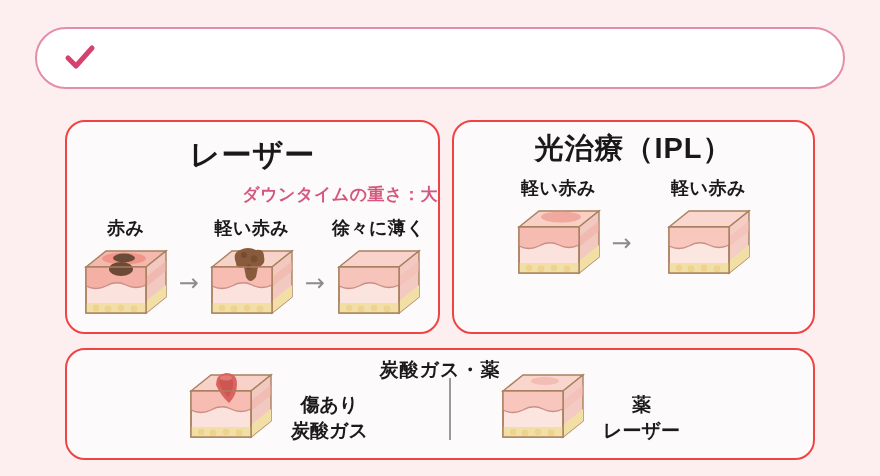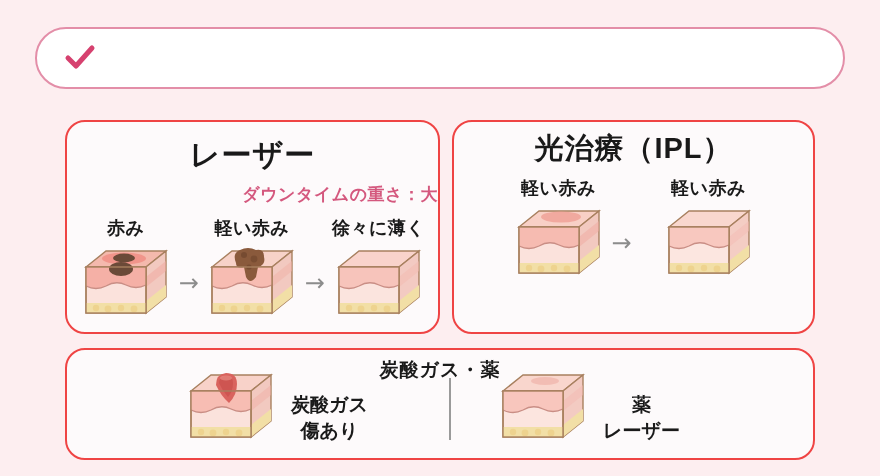--- a/index.html
+++ b/index.html
@@ -354,22 +354,22 @@
           <ellipse cx="41" cy="9" rx="6" ry="2.6" fill="#e88b83" opacity="0.7"></ellipse>
           <path d="M6,58 L66,58 L66,68 L6,68 Z" fill="#f2dfa6"></path>
           <circle cx="16" cy="63" r="3.2" fill="#ecd08a" opacity="0.8"></circle>
           <circle cx="28" cy="64" r="3.4" fill="#ecd08a" opacity="0.8"></circle>
           <circle cx="41" cy="63" r="3.2" fill="#ecd08a" opacity="0.8"></circle>
           <circle cx="54" cy="64" r="3.4" fill="#ecd08a" opacity="0.8"></circle>
           <rect x="6" y="22" width="60" height="46" fill="none" stroke="#a8805f" stroke-width="1.4"></rect>
         </svg>
       </div>
       <div class="bottom-text">
+        <div>傷あり</div>
         <div>炭酸ガス</div>
-        <div>傷あり</div>
       </div>
     </div>
 
     <div class="divider"></div>
 
     <div class="bottom-item right">
       <div class="bottom-cube">
         <svg viewBox="0 0 92 74">
           <polygon points="6,22 26,6 86,6 66,22" fill="#f9d6cd" stroke="#a8805f" stroke-width="1.4"></polygon>
           <ellipse cx="48" cy="12" rx="14" ry="4" fill="#ecaaa0" opacity="0.55"></ellipse>

